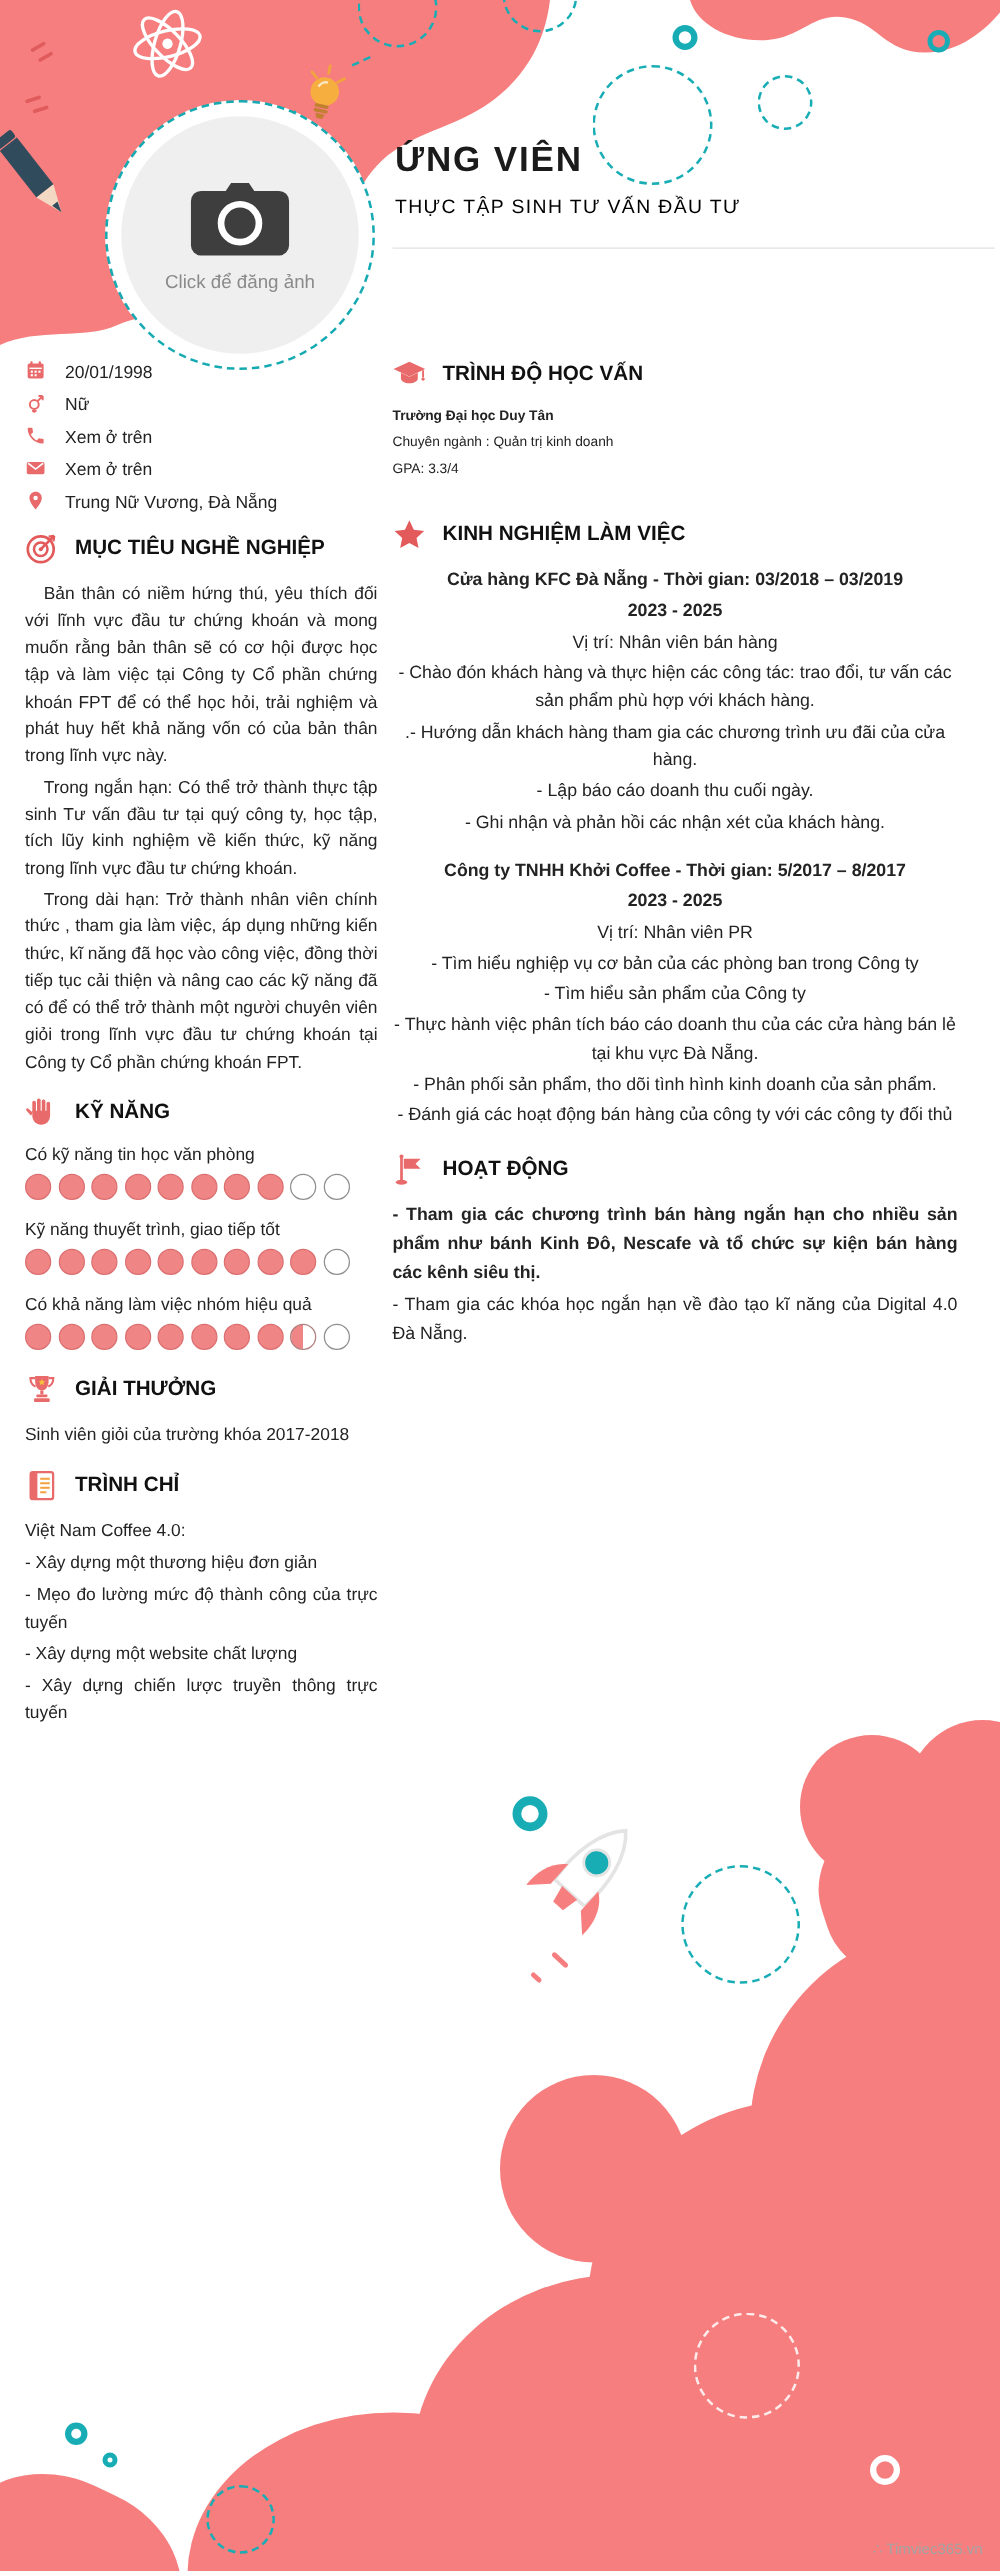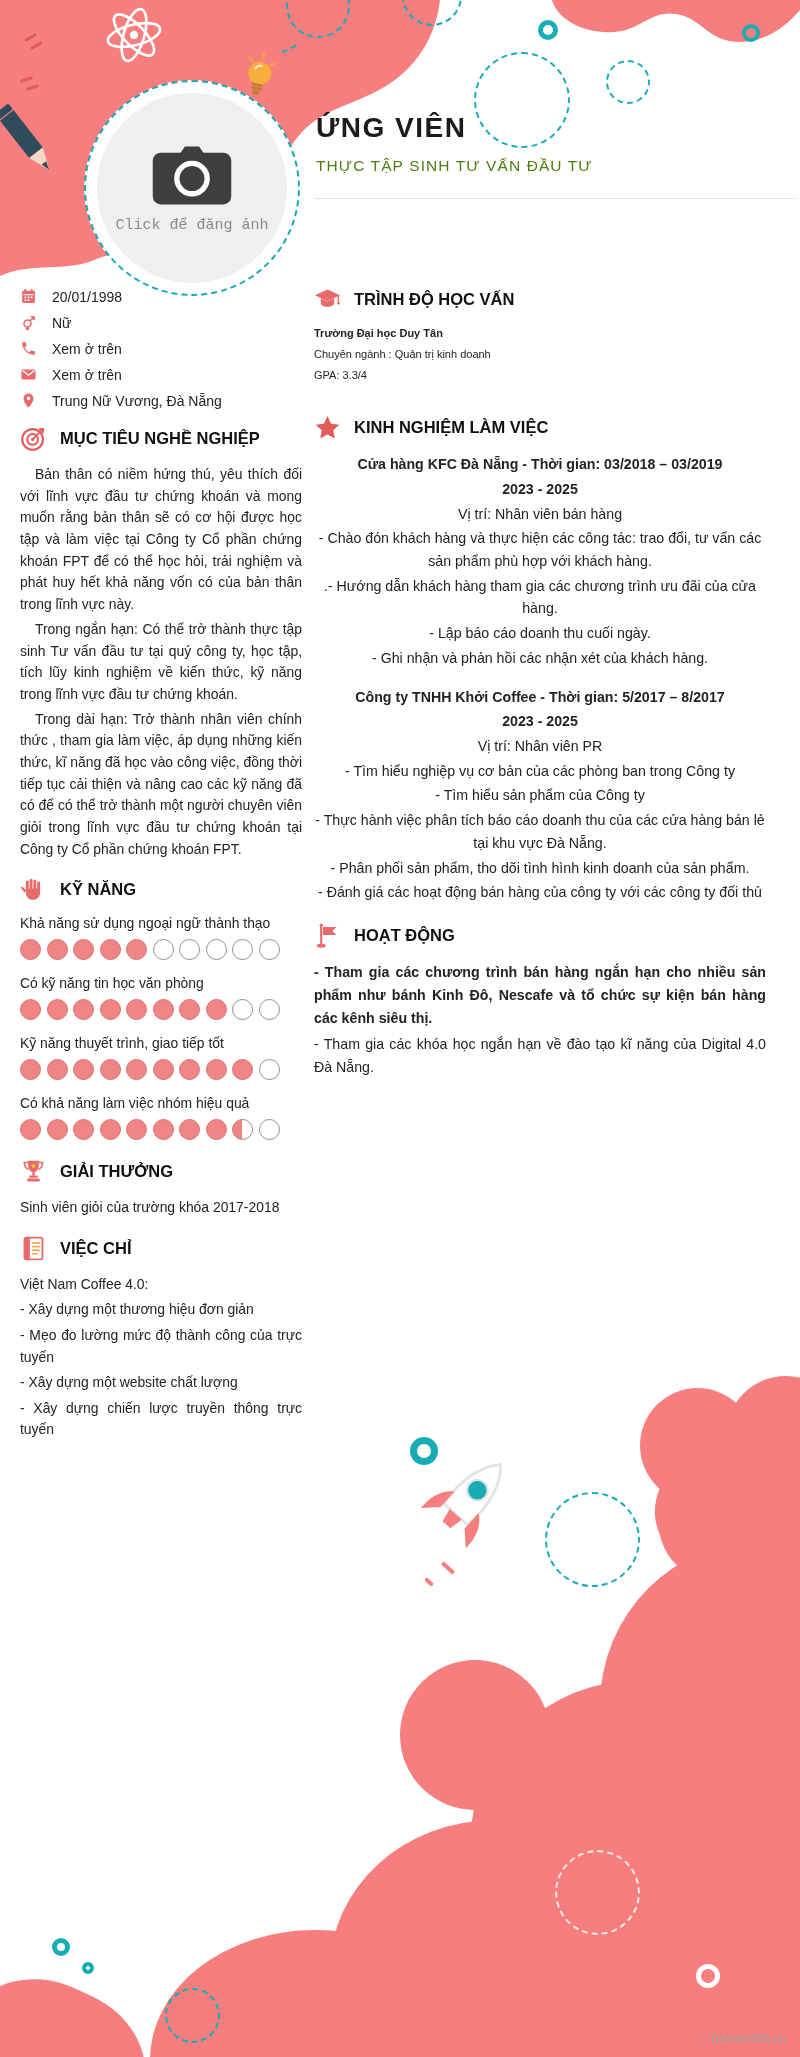--- a/index.html
+++ b/index.html
@@ -19,32 +19,32 @@
   .rd { position:absolute; width:13px; height:3px; background:#E05B5B; border-radius:2px; z-index:2; }
   .tdash { position:absolute; border-top:2.5px dashed #18ADB5; z-index:3; }
   .pink { position:absolute; background:#F67E7E; border-radius:50%; z-index:1; }
   .rocket { position:absolute; left:428px; top:1448px; width:74px; height:112px; transform:rotate(42deg); z-index:4; }
   .exhaust { position:absolute; background:#F67E7E; border-radius:3px; transform:rotate(42deg); z-index:4; }
 
   
   .photo {
     position:absolute; left:84px; top:80px; width:212px; height:212px;
     border-radius:50%; border:2.5px dashed #15A9B2; background:#fff;
-    display:flex; align-items:center; justify-content:center; z-index:5; cursor:pointer;font-family:Liberation Mono, monospace;
+    display:flex; align-items:center; justify-content:center; z-index:5; cursor:pointer;
   }
   .photo-inner {
     width:190px; height:190px; border-radius:50%; background:#EFEFEF;
     display:flex; flex-direction:column; align-items:center; justify-content:center; gap:9px;
   }
   .photo-text { color:#8A8A8A; font-size:15px; }
 
   
   .title-block { position:absolute; left:316px; top:112px; z-index:5; }
   .title-block h1 { margin:0; font-size:28px; letter-spacing:1.5px; color:#1B1B1B; }
-  .subtitle { margin-top:13px; font-size:15.5px; letter-spacing:1.1px; color:#4d7c0f; }
+  .subtitle { margin-top:13px; font-size:15.5px; letter-spacing:1.1px; color:#000000; }
   .title-rule { position:absolute; left:314px; top:198px; width:482px; border-top:1px solid #E2E2E2; z-index:5; }
 
   
   .col-left  { position:absolute; left:20px;  top:288px; width:282px; z-index:5; }
   .col-right { position:absolute; left:314px; top:286px; width:452px; z-index:5; }
 
   .info-row { display:flex; align-items:center; gap:15px; margin-bottom:9px; font-size:14px; }
   .info-row .ic { width:17px; height:17px; flex:0 0 17px; }
   .info-row .ic svg { width:100%; height:100%; }
 
@@ -216,35 +216,20 @@
             <rect x="14.9" y="4" width="3.2" height="12" rx="1.6"></rect>
             <rect x="19.1" y="6" width="3.2" height="10" rx="1.6"></rect>
             <path d="M6.5 14h15.8v4.5c0 4.5-3.5 8-7.9 8s-7.9-3.5-7.9-8z"></path>
             <path d="M6.8 15.5L3 12.2c-1.1-1-2.6.5-1.6 1.7l4 4.6z"></path>
           </svg>
       </span>
       <span>KỸ NĂNG</span>
     </div>
 
     <div class="skill">
-      <div class="skill-label">Khả năng sử dụng ngoại ngữ thành thạo</div>
-      <div class="dots">
-          <span class="dot filled"></span>
-          <span class="dot filled"></span>
-          <span class="dot filled"></span>
-          <span class="dot filled"></span>
-          <span class="dot filled"></span>
-          <span class="dot"></span>
-          <span class="dot"></span>
-          <span class="dot"></span>
-          <span class="dot"></span>
-          <span class="dot"></span>
-        </div>
-    </div>
-    <div class="skill">
       <div class="skill-label">Có kỹ năng tin học văn phòng</div>
       <div class="dots">
           <span class="dot filled"></span>
           <span class="dot filled"></span>
           <span class="dot filled"></span>
           <span class="dot filled"></span>
           <span class="dot filled"></span>
           <span class="dot filled"></span>
           <span class="dot filled"></span>
           <span class="dot filled"></span>
@@ -303,21 +288,21 @@
       <span class="sic">
         <svg viewBox="0 0 30 30">
             <rect x="5" y="3" width="20" height="24" rx="2" fill="#FFFFFF" stroke="#E96A6A" stroke-width="2"></rect>
             <path d="M5 5a2 2 0 0 1 2-2h4v24H7a2 2 0 0 1-2-2z" fill="#E96A6A"></path>
             <rect x="13.5" y="8" width="8.5" height="1.8" fill="#F2A23E"></rect>
             <rect x="13.5" y="12" width="8.5" height="1.8" fill="#F2A23E"></rect>
             <rect x="13.5" y="16" width="8.5" height="1.8" fill="#F2A23E"></rect>
             <rect x="13.5" y="20" width="5.5" height="1.8" fill="#F2A23E"></rect>
           </svg>
       </span>
-      <span>VIỆC CHỈ</span>
+      <span>TRÌNH CHỈ</span>
     </div>
     <div class="line">Việt Nam Coffee 4.0:</div>
     <div class="line just">- Xây dựng một thương hiệu đơn giản</div>
     <div class="line just">- Mẹo đo lường mức độ thành công của trực tuyến</div>
     <div class="line just">- Xây dựng một website chất lượng</div>
     <div class="line just">- Xây dựng chiến lược truyền thông trực tuyến</div>
   </div>
 
   <div class="col-right">
 

